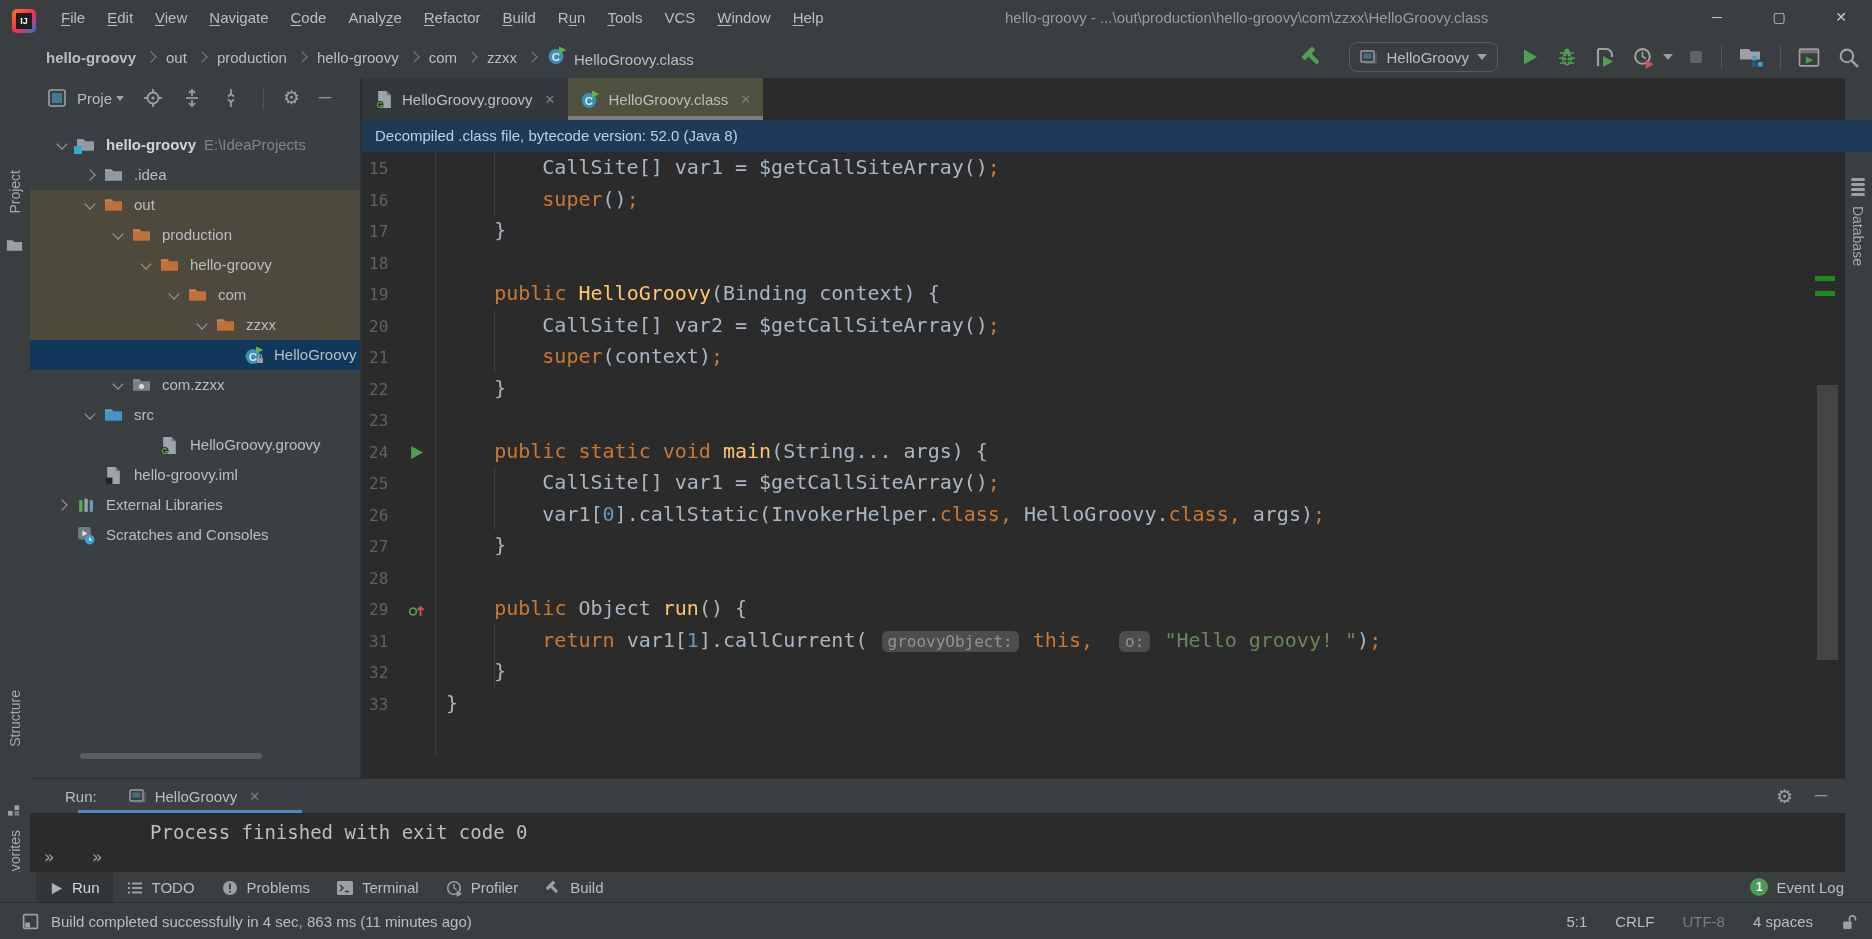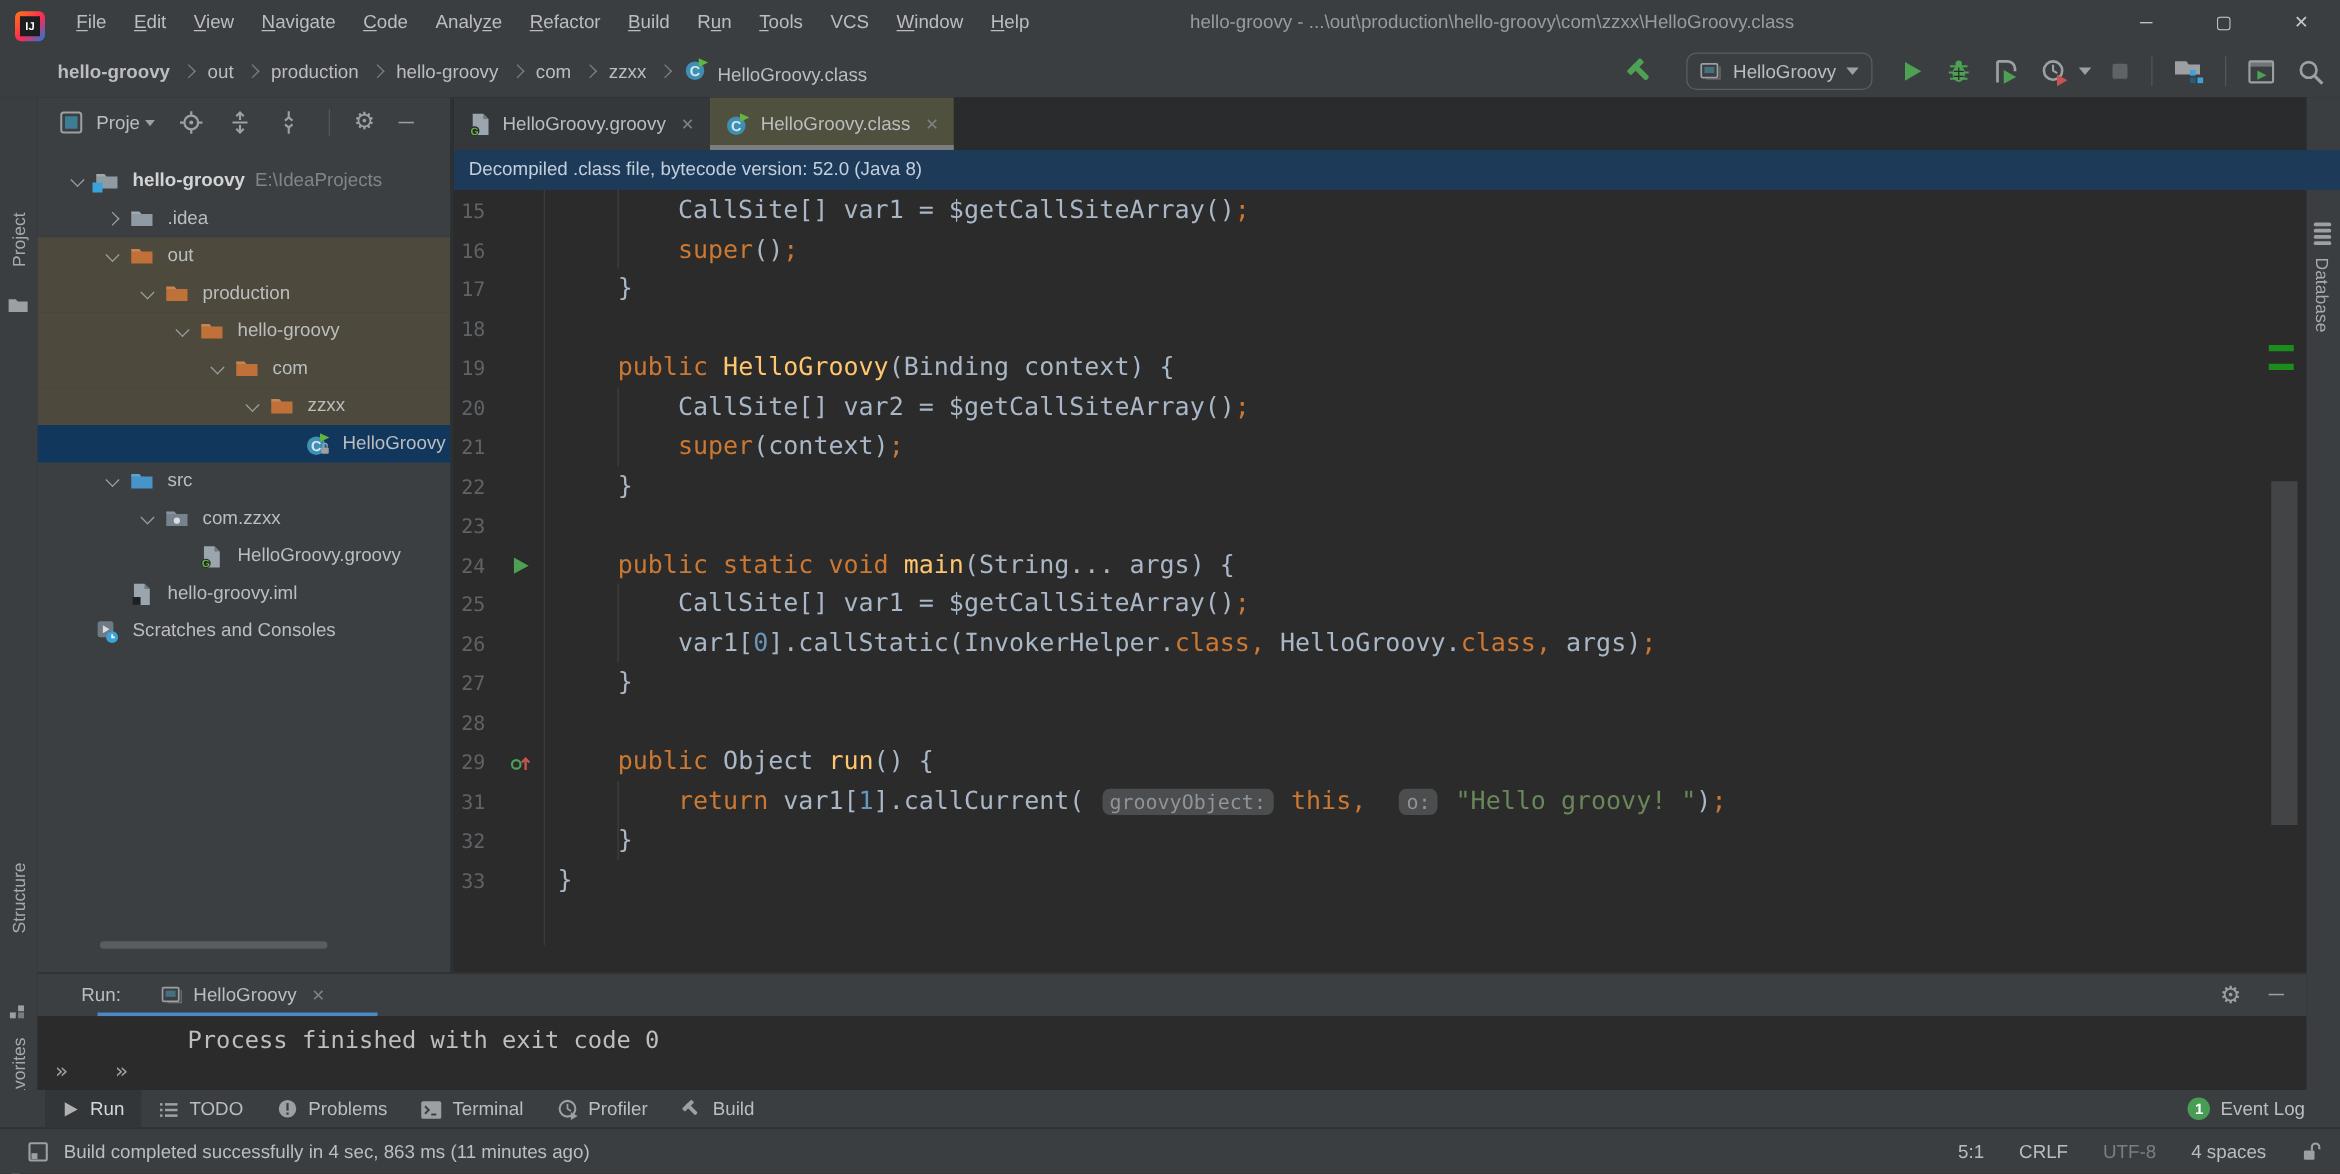--- a/index.html
+++ b/index.html
@@ -12,21 +12,21 @@
   
   #titlebar{position:absolute;left:0;top:0;width:1872px;height:36px;background:#3b3e40;
             border-bottom:1px solid #2c2f31;display:flex;align-items:center;}
   #logo{width:24px;height:24px;margin:6px 14px 0 12px;border-radius:5px;
         background:linear-gradient(135deg,#f97a12,#fe2857 55%,#0e7fe1);
         position:relative;flex:0 0 auto;}
   #logo i{position:absolute;left:4px;top:4px;right:4px;bottom:4px;background:#1b1d1e;
           color:#fff;font-style:normal;font-weight:bold;font-size:9px;line-height:16px;text-align:center;}
   .menu-item{padding:0 11px;font-size:15px;color:#bbbdbf;height:36px;line-height:36px;cursor:default;}
   .menu-item u{text-decoration:underline;text-underline-offset:2px;}
-  #win-title{position:absolute;left:952px;top:0;height:36px;line-height:36px;
+  #win-title{position:absolute;left:1005px;top:0;height:36px;line-height:36px;
              font-size:15px;color:#989c9f;white-space:nowrap;}
   #win-btns{position:absolute;right:0;top:0;height:36px;display:flex;}
   .win-btn{width:62px;height:36px;text-align:center;line-height:34px;font-size:14px;color:#c7c9cb;}
 
   
   #toolbar{position:absolute;left:0;top:36px;width:1872px;height:42px;background:#3b3e40;
            border-bottom:1px solid #2c2f31;}
   #breadcrumbs{position:absolute;left:46px;top:0;height:42px;display:flex;align-items:center;font-size:15px;}
   .crumb{color:#bbbdbf;white-space:nowrap;}
   .crumb.first{font-weight:bold;}
@@ -421,47 +421,47 @@
           <svg width="21" height="19" viewBox="0 0 21 19">
             <circle cx="9" cy="10.5" r="7.4" fill="#3d90b4"></circle>
             <text x="9" y="14.6" font-size="11.5" font-weight="bold" fill="#d9e7ee" text-anchor="middle" font-family="Liberation Sans,sans-serif">C</text>
             <polygon points="12,0.5 19.5,4 12,7.5" fill="#62b543"></polygon>
             <rect x="13" y="12" width="6" height="5" rx="1" fill="#9da0a3"></rect>
             <path d="M14.5 12v-1.6a1.6 1.6 0 0 1 3.2 0V12" fill="none" stroke="#9da0a3" stroke-width="1.1"></path>
           </svg>
         </span>
         <span class="t-label">HelloGroovy</span>
       </div>
-      <div class="trow" style="padding-left: 46px;">
-        <span class="t-chev">
-          <span class="chev open"></span>
-        </span>
-        <span class="t-icon">
-          <svg width="19" height="16" viewBox="0 0 19 16">
-            <path fill="#4794c8" d="M1 2.2h6.4l1.8 2h8.8v9.6H1z"></path>
-            <path fill="rgba(255,255,255,.14)" d="M1 2.2h6.4l1.8 2H1z"></path>
-          </svg>
-        </span>
-        <span class="t-label">src</span>
-      </div>
       <div class="trow" style="padding-left: 74px;">
         <span class="t-chev">
           <span class="chev open"></span>
         </span>
         <span class="t-icon">
           <span class="ic-wrap">
             <svg width="19" height="16" viewBox="0 0 19 16">
               <path fill="#76828d" d="M1 2.2h6.4l1.8 2h8.8v9.6H1z"></path>
               <path fill="rgba(255,255,255,.14)" d="M1 2.2h6.4l1.8 2H1z"></path>
             </svg>
             <i class="pkg-dot"></i>
           </span>
         </span>
         <span class="t-label">com.zzxx</span>
       </div>
+      <div class="trow" style="padding-left: 46px;">
+        <span class="t-chev">
+          <span class="chev open"></span>
+        </span>
+        <span class="t-icon">
+          <svg width="19" height="16" viewBox="0 0 19 16">
+            <path fill="#4794c8" d="M1 2.2h6.4l1.8 2h8.8v9.6H1z"></path>
+            <path fill="rgba(255,255,255,.14)" d="M1 2.2h6.4l1.8 2H1z"></path>
+          </svg>
+        </span>
+        <span class="t-label">src</span>
+      </div>
       <div class="trow" style="padding-left: 102px;">
         <span class="t-chev"></span>
         <span class="t-icon">
           <svg width="19" height="19" viewBox="0 0 18 18">
             <path d="M3 1h8l4 4v12H3z" fill="#9aa5ad"></path>
             <path d="M11 1l4 4h-4z" fill="#6e787f"></path>
             <circle cx="4.5" cy="14" r="3.6" fill="#2b2b2b"></circle>
             <text x="4.5" y="17" font-size="8" font-weight="bold" fill="#62b543" text-anchor="middle" font-family="Liberation Sans,sans-serif">G</text>
           </svg>
         </span>
@@ -470,20 +470,33 @@
       <div class="trow" style="padding-left: 46px;">
         <span class="t-chev"></span>
         <span class="t-icon">
           <svg width="19" height="19" viewBox="0 0 18 18">
             <path d="M3 1h8l4 4v12H3z" fill="#9aa5ad"></path>
             <path d="M11 1l4 4h-4z" fill="#6e787f"></path>
             <rect x="2" y="11" width="6" height="6" fill="#1e2021"></rect>
           </svg>
         </span>
         <span class="t-label">hello-groovy.iml</span>
+      </div>
+      <div class="trow" style="padding-left: 18px;">
+        <span class="t-chev">
+          <span class="chev closed"></span>
+        </span>
+        <span class="t-icon">
+          <svg width="21" height="17" viewBox="0 0 20 16">
+            <rect x="3" y="3" width="3.2" height="11" fill="#5ca85c"></rect>
+            <rect x="8" y="1.5" width="3.2" height="12.5" fill="#9aa5ad"></rect>
+            <rect x="13" y="3" width="3.2" height="11" fill="#6b9bc3"></rect>
+          </svg>
+        </span>
+        <span class="t-label">External Libraries</span>
       </div>
       <div class="trow" style="padding-left: 18px;">
         <span class="t-chev"></span>
         <span class="t-icon">
           <svg width="20" height="19" viewBox="0 0 19 18">
             <rect x="2" y="1" width="12" height="12" rx="2" fill="#6e7a84"></rect>
             <polygon points="6,4 11,7 6,10" fill="#d8dcde"></polygon>
             <circle cx="13" cy="13" r="4.5" fill="#3ba3da"></circle>
             <path d="M13 10.8v2.4h2" stroke="#fff" stroke-width="1.2" fill="none"></path>
           </svg>

